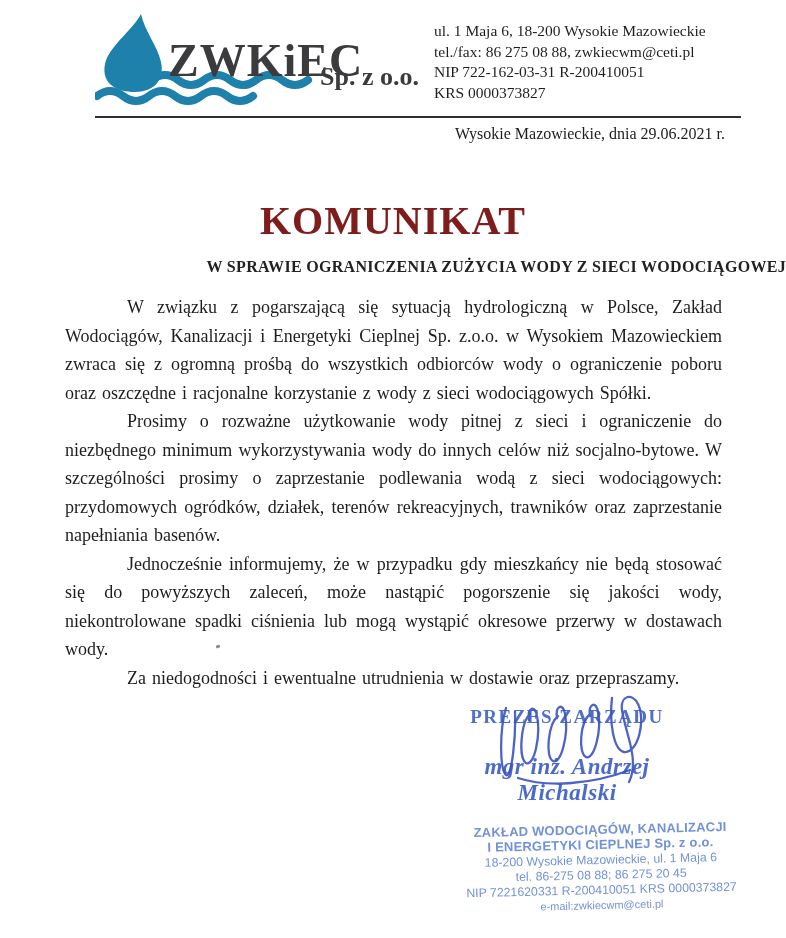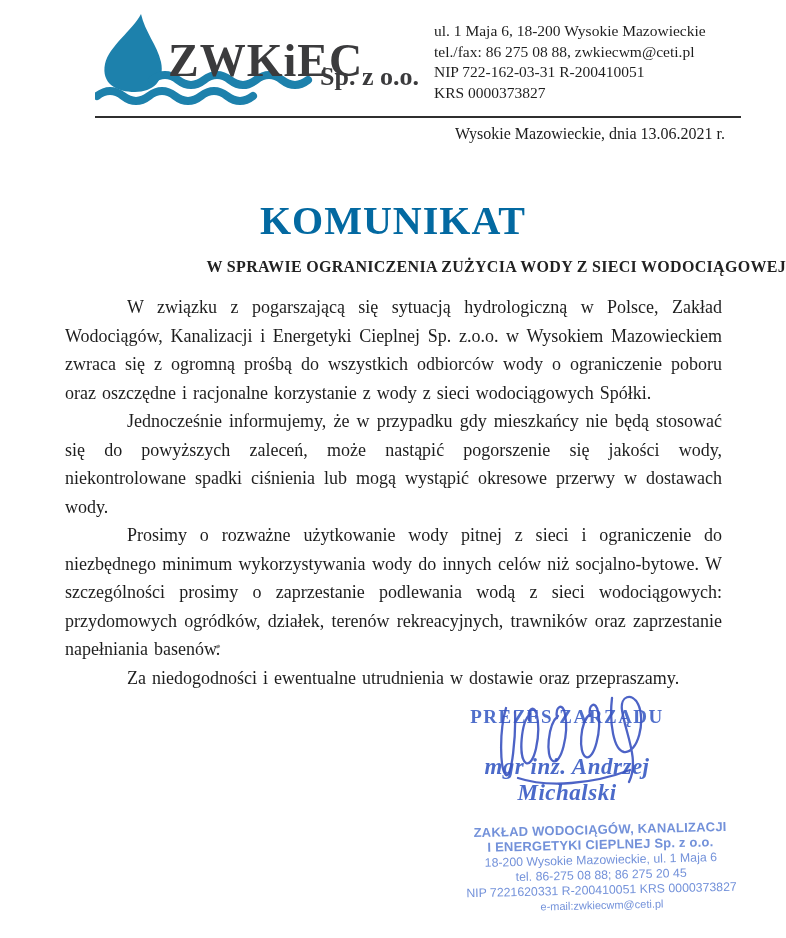--- a/index.html
+++ b/index.html
@@ -44,21 +44,21 @@
   .date-line{
     position:absolute;top:125px;right:61px;
     font-size:16px;color:#1c1c1c;
   }
 
   
   .doc-title{
     position:absolute;left:0;top:197px;width:100%;
     text-align:center;
     font-size:40px;font-weight:700;letter-spacing:1px;
-    color:#0369a1;
+    color:#7f1d1d;
   }
   .doc-subtitle{
     position:absolute;left:0;top:258px;width:100%;
     text-align:right;
     font-size:16px;font-weight:700;letter-spacing:0.3px;
     color:#222222;
   }
 
   
   .body-text{
@@ -123,29 +123,29 @@
 
   <div class="address-block">
     <div>ul. 1 Maja 6, 18-200 Wysokie Mazowieckie</div>
     <div>tel./fax: 86 275 08 88, zwkiecwm@ceti.pl</div>
     <div>NIP 722-162-03-31 R-200410051</div>
     <div>KRS 0000373827</div>
   </div>
 
   <div class="header-rule"></div>
 
-  <div class="date-line">Wysokie Mazowieckie, dnia 13.06.2021 r.</div>
+  <div class="date-line">Wysokie Mazowieckie, dnia 29.06.2021 r.</div>
 
   <div class="doc-title">KOMUNIKAT</div>
   <div class="doc-subtitle">W SPRAWIE OGRANICZENIA ZUŻYCIA WODY Z SIECI WODOCIĄGOWEJ</div>
 
   <div class="body-text">
     <p>W związku z pogarszającą się sytuacją hydrologiczną w Polsce, Zakład Wodociągów, Kanalizacji i Energetyki Cieplnej Sp. z.o.o. w Wysokiem Mazowieckiem zwraca się z ogromną prośbą do wszystkich odbiorców wody o ograniczenie poboru oraz oszczędne i racjonalne korzystanie z wody z sieci wodociągowych Spółki.</p>
+    <p>Prosimy o rozważne użytkowanie wody pitnej z sieci i ograniczenie do niezbędnego minimum wykorzystywania wody do innych celów niż socjalno-bytowe.  W szczególności prosimy o zaprzestanie podlewania wodą z sieci wodociągowych: przydomowych ogródków, działek, terenów rekreacyjnych, trawników oraz zaprzestanie napełniania basenów.</p>
     <p>Jednocześnie informujemy, że w przypadku gdy mieszkańcy nie będą stosować się do powyższych zaleceń, może nastąpić pogorszenie się jakości wody, niekontrolowane spadki ciśnienia lub mogą wystąpić okresowe przerwy w dostawach wody.</p>
-    <p>Prosimy o rozważne użytkowanie wody pitnej z sieci i ograniczenie do niezbędnego minimum wykorzystywania wody do innych celów niż socjalno-bytowe.  W szczególności prosimy o zaprzestanie podlewania wodą z sieci wodociągowych: przydomowych ogródków, działek, terenów rekreacyjnych, trawników oraz zaprzestanie napełniania basenów.</p>
     <p>Za niedogodności i ewentualne utrudnienia w dostawie oraz przepraszamy.</p>
   </div>
 
   <div class="scan-artifact"></div>
 
   <div class="signature-block">
     <div class="signature-role">PREZES ZARZĄDU</div>
     <div class="signature-name">mgr inż. Andrzej Michalski</div>
   </div>
 

